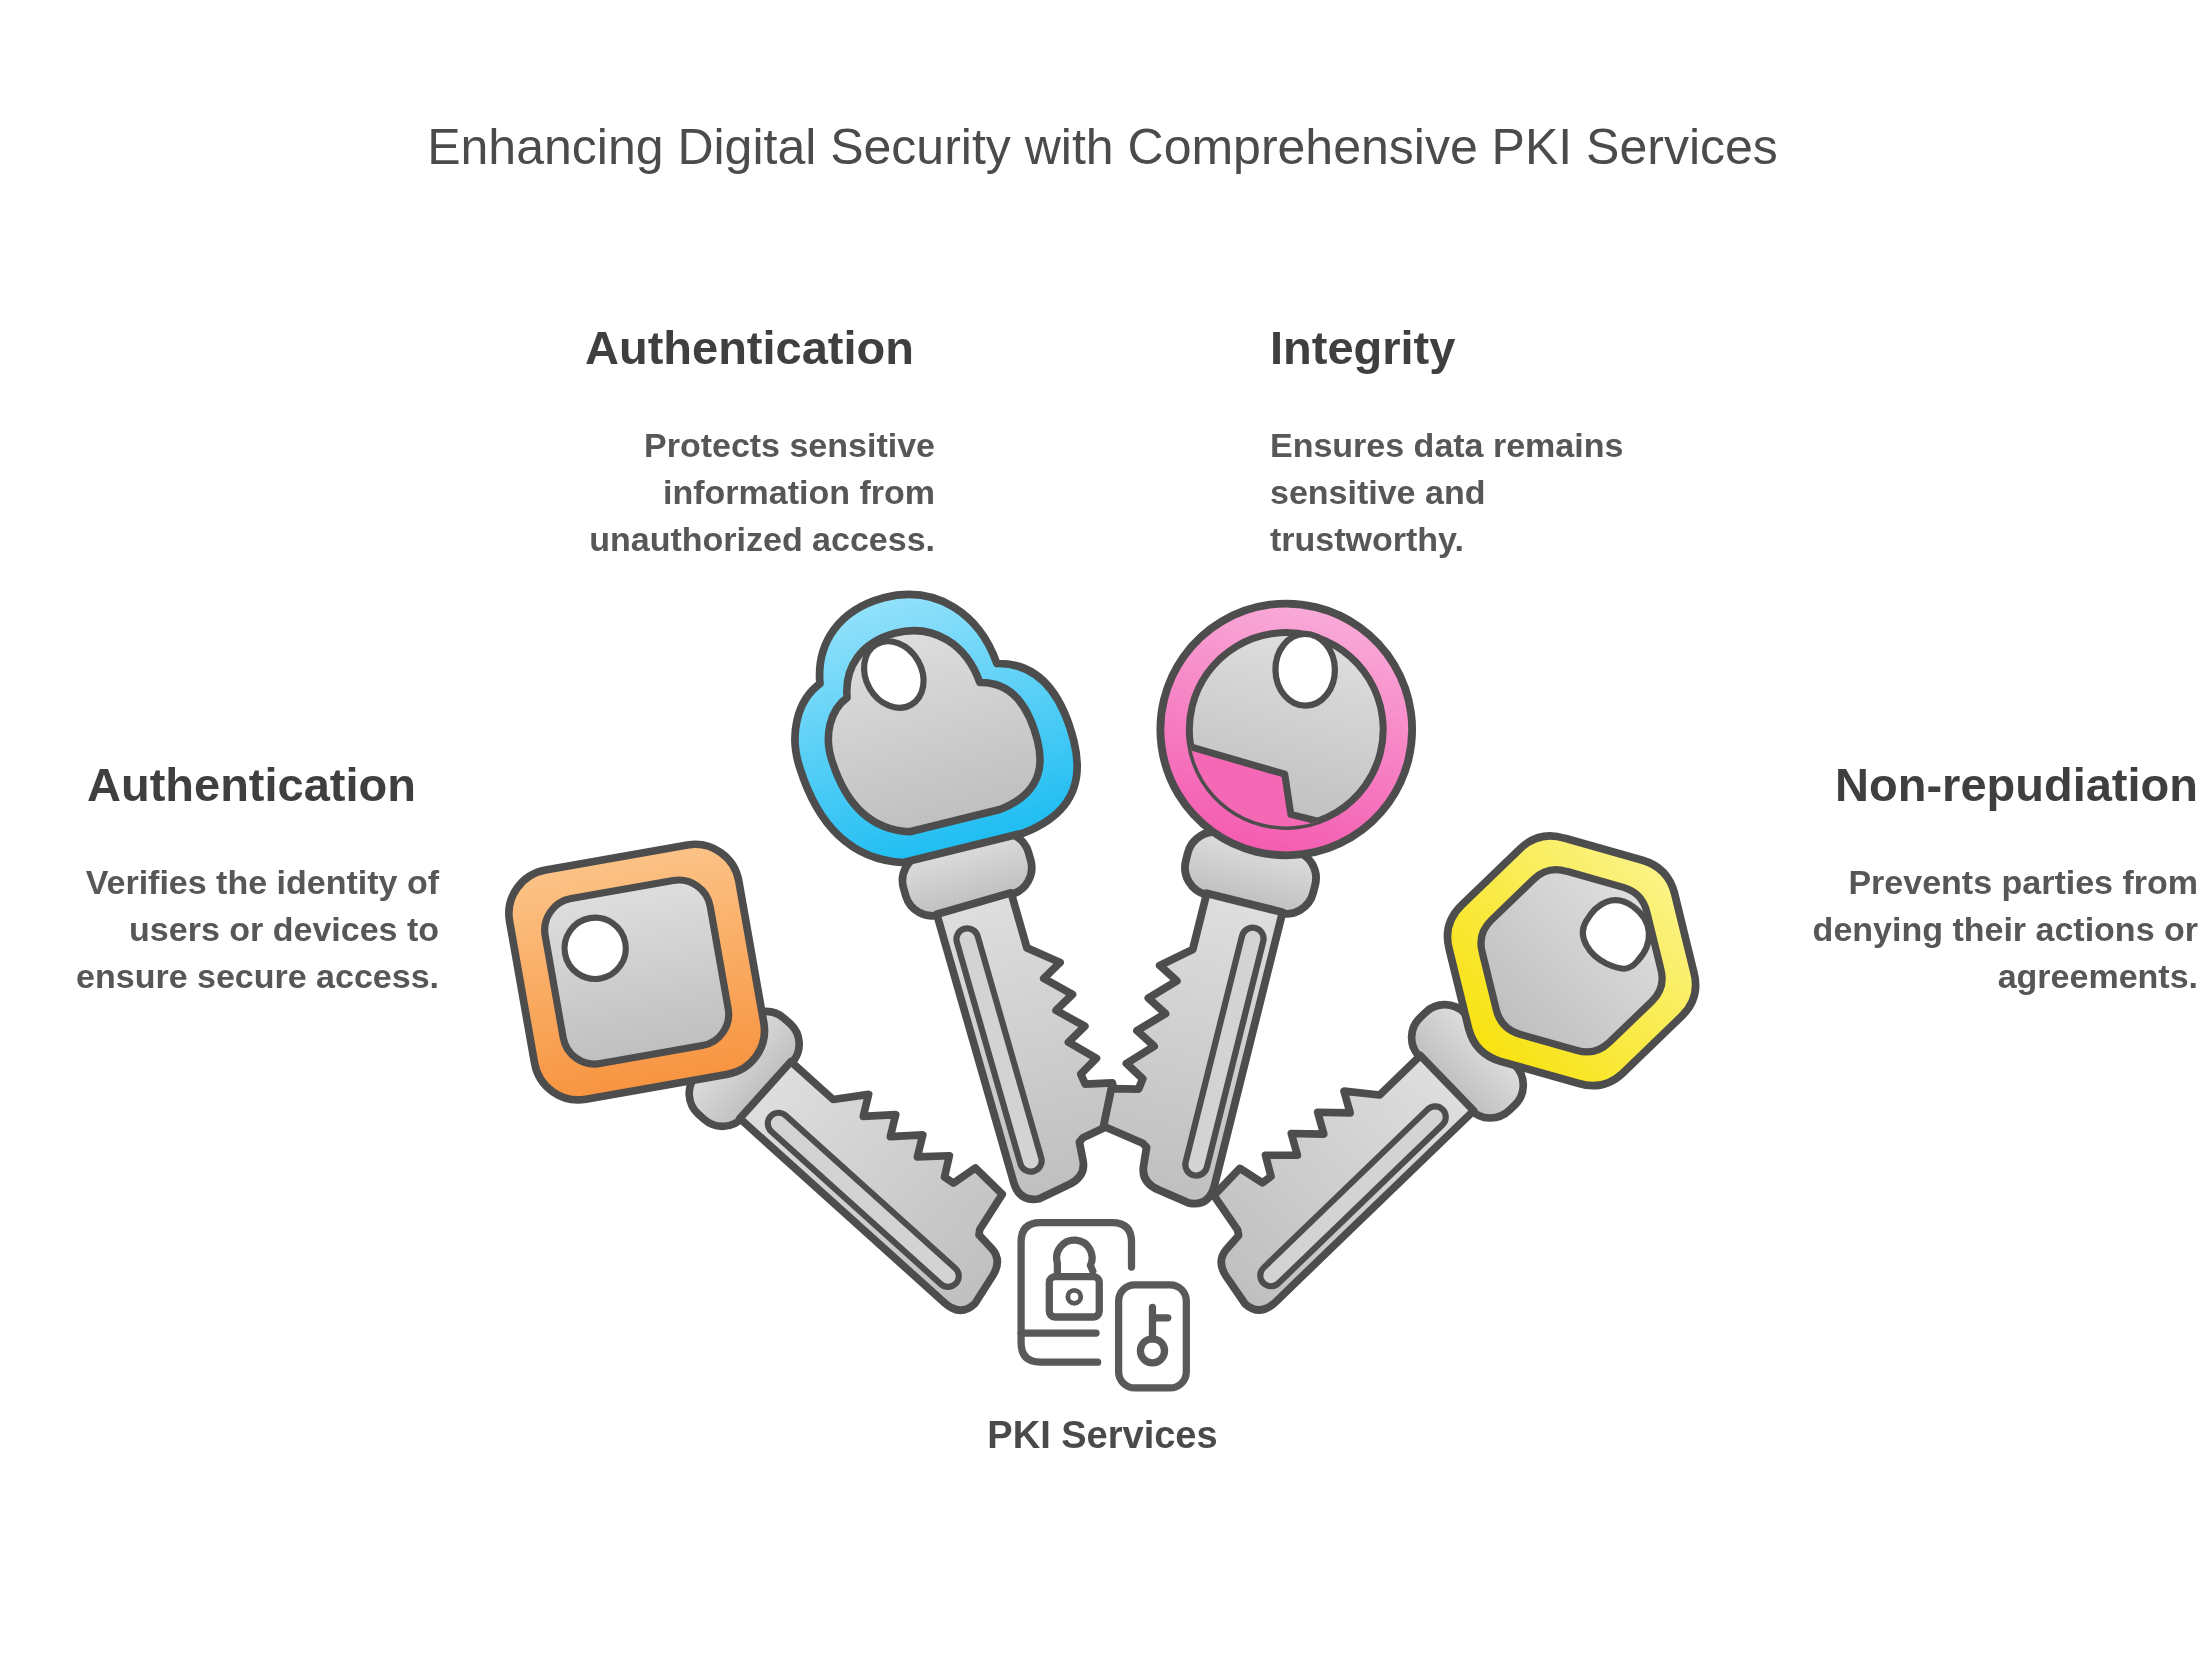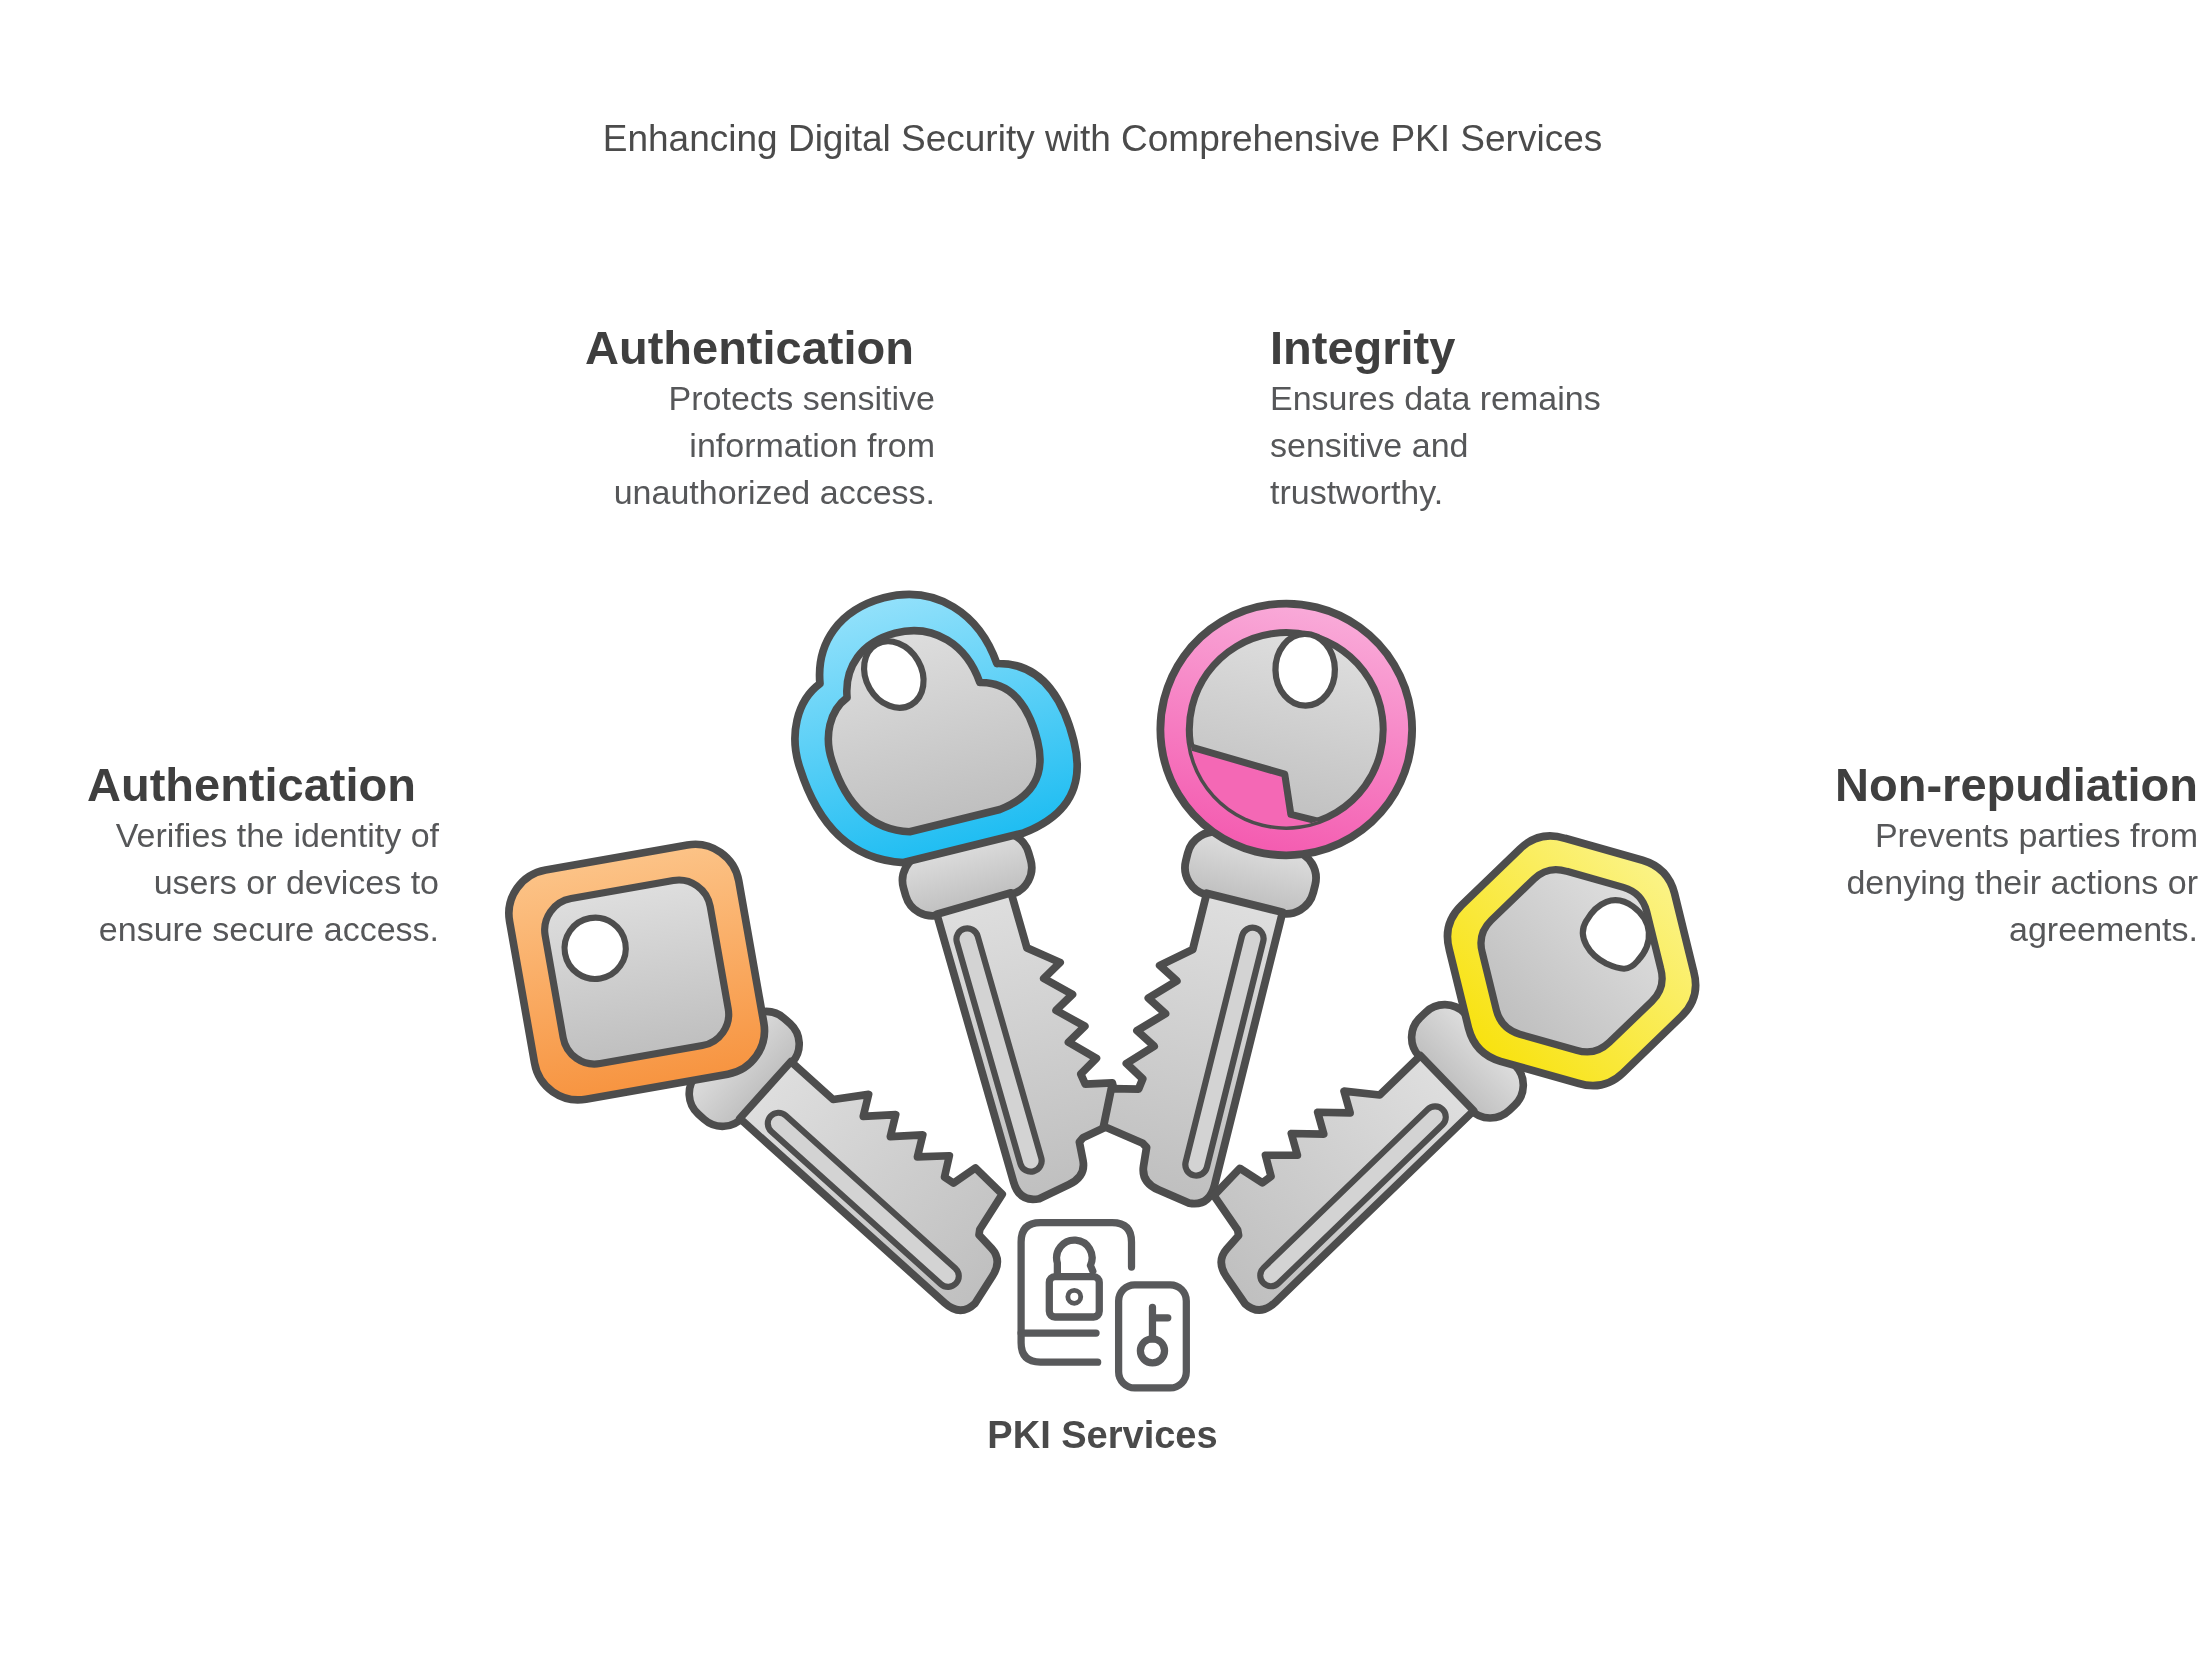--- a/index.html
+++ b/index.html
@@ -8,38 +8,40 @@
     width: 2205px;
     height: 1654px;
     background: #ffffff;
     font-family: "Liberation Sans", sans-serif;
     overflow: hidden;
   }
   .page-title {
     position: absolute;
     top: 118px; left: 0; right: 0;
     text-align: center;
-    font-size: 37px;
+    font-size: 50px;
     font-weight: 400;
     color: #4b4b4b;
     white-space: nowrap;
     letter-spacing: 0px;
   }
   .card { position: absolute; }
   .card .heading {
     font-size: 47px;
     font-weight: 700;
     color: #3f3f3f;
     line-height: 1.12;
     margin: 0;
   }
   .card .body {
+    margin-top: 47px;
     font-size: 34px;
     line-height: 47px;
     color: #565759;
+    font-weight: bold;
   }
   .card .body div { white-space: nowrap; }
 
   #card-confidentiality { left: 564px; top: 322px; width: 371px; }
   #card-confidentiality .heading { text-align: center; }
   #card-confidentiality .body { text-align: right; }
 
   #card-integrity { left: 1270px; top: 322px; width: 451px; }
   #card-integrity .heading, #card-integrity .body { text-align: left; }
 

